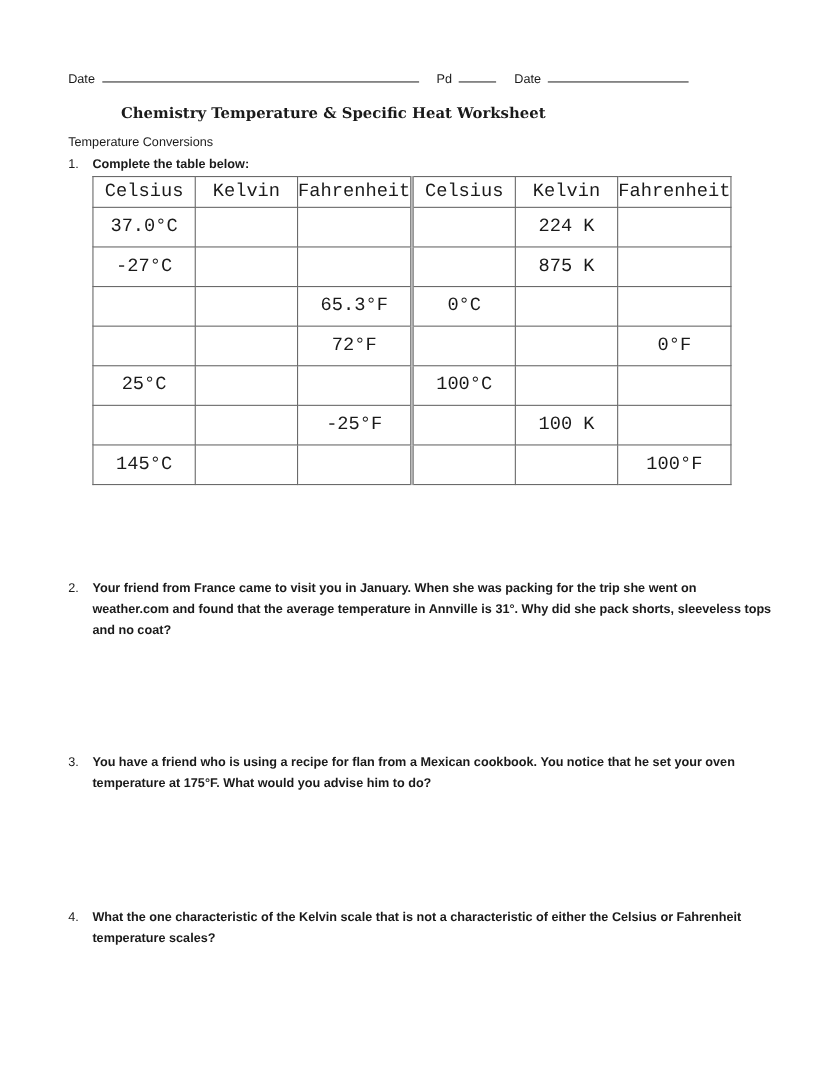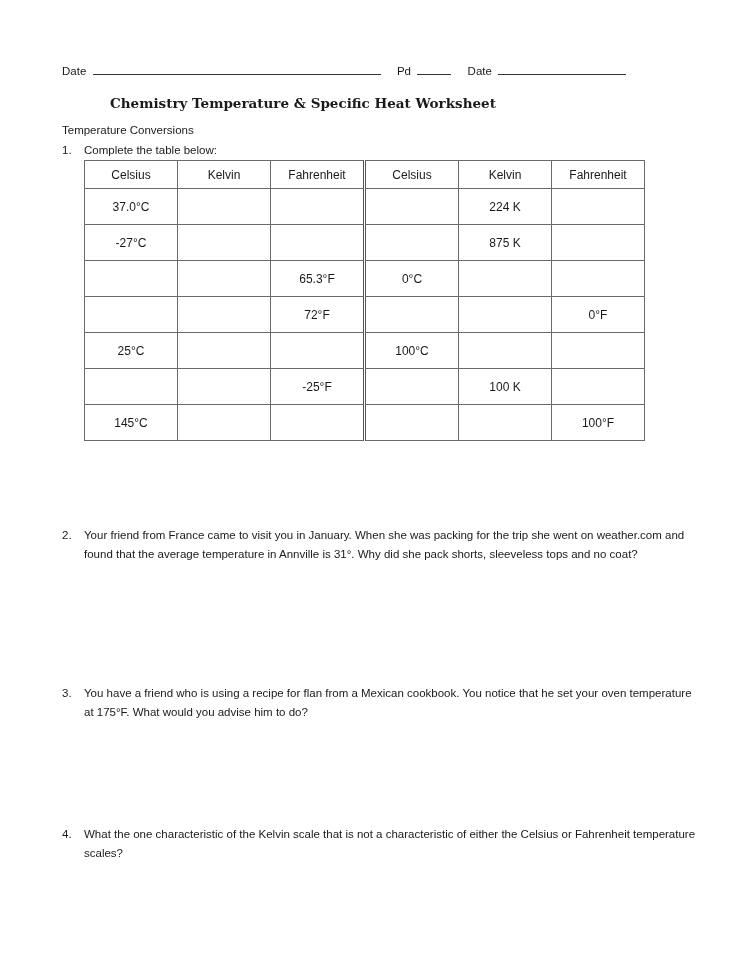--- a/index.html
+++ b/index.html
@@ -8,29 +8,29 @@
     font-family: "Liberation Sans", sans-serif; color: #1a1a1a;
   }
   .line { position: absolute; font-size: 11.5px; white-space: nowrap; }
   #header-line { left: 62px; top: 63px; }
   .blank { display: inline-block; border-bottom: 1px solid #333; height: 11px; vertical-align: baseline; margin-left: 3px; }
   .gap { display: inline-block; width: 10px; }
   #title { position: absolute; left: 62px; top: 95px; font-family: "DejaVu Serif", serif; font-weight: bold; font-size: 13.5px; margin-left: 48px; }
   #section { left: 62px; top: 124px; }
   .q { position: absolute; left: 62px; font-size: 11.5px; line-height: 19px; width: 640px; }
   .q .num { position: absolute; left: 0; top: 0; }
-  .q .txt { margin-left: 22px; display: block; }
+  .q .txt { margin-left: 22px; display: block; font-weight: bold; }
   #q1 { top: 141px; }
   #q2 { top: 526px; }
   #q3 { top: 684px; }
   #q4 { top: 825px; }
 
   table.conv {
     position: absolute; left: 84px; top: 160px;
-    border-collapse: collapse; font-size: 12px;
+    border-collapse: collapse; font-size: 17px; font-family: Liberation Mono, monospace;
   }
   table.conv td, table.conv th {
     border: 1px solid #6a6a6a; text-align: center; font-weight: normal;
     padding: 0; width: 92px;
   }
   table.conv th { height: 27px; }
   table.conv td { height: 35px; }
   table.conv .split { border-left: 3px double #555; }
 </style>
 </head>

